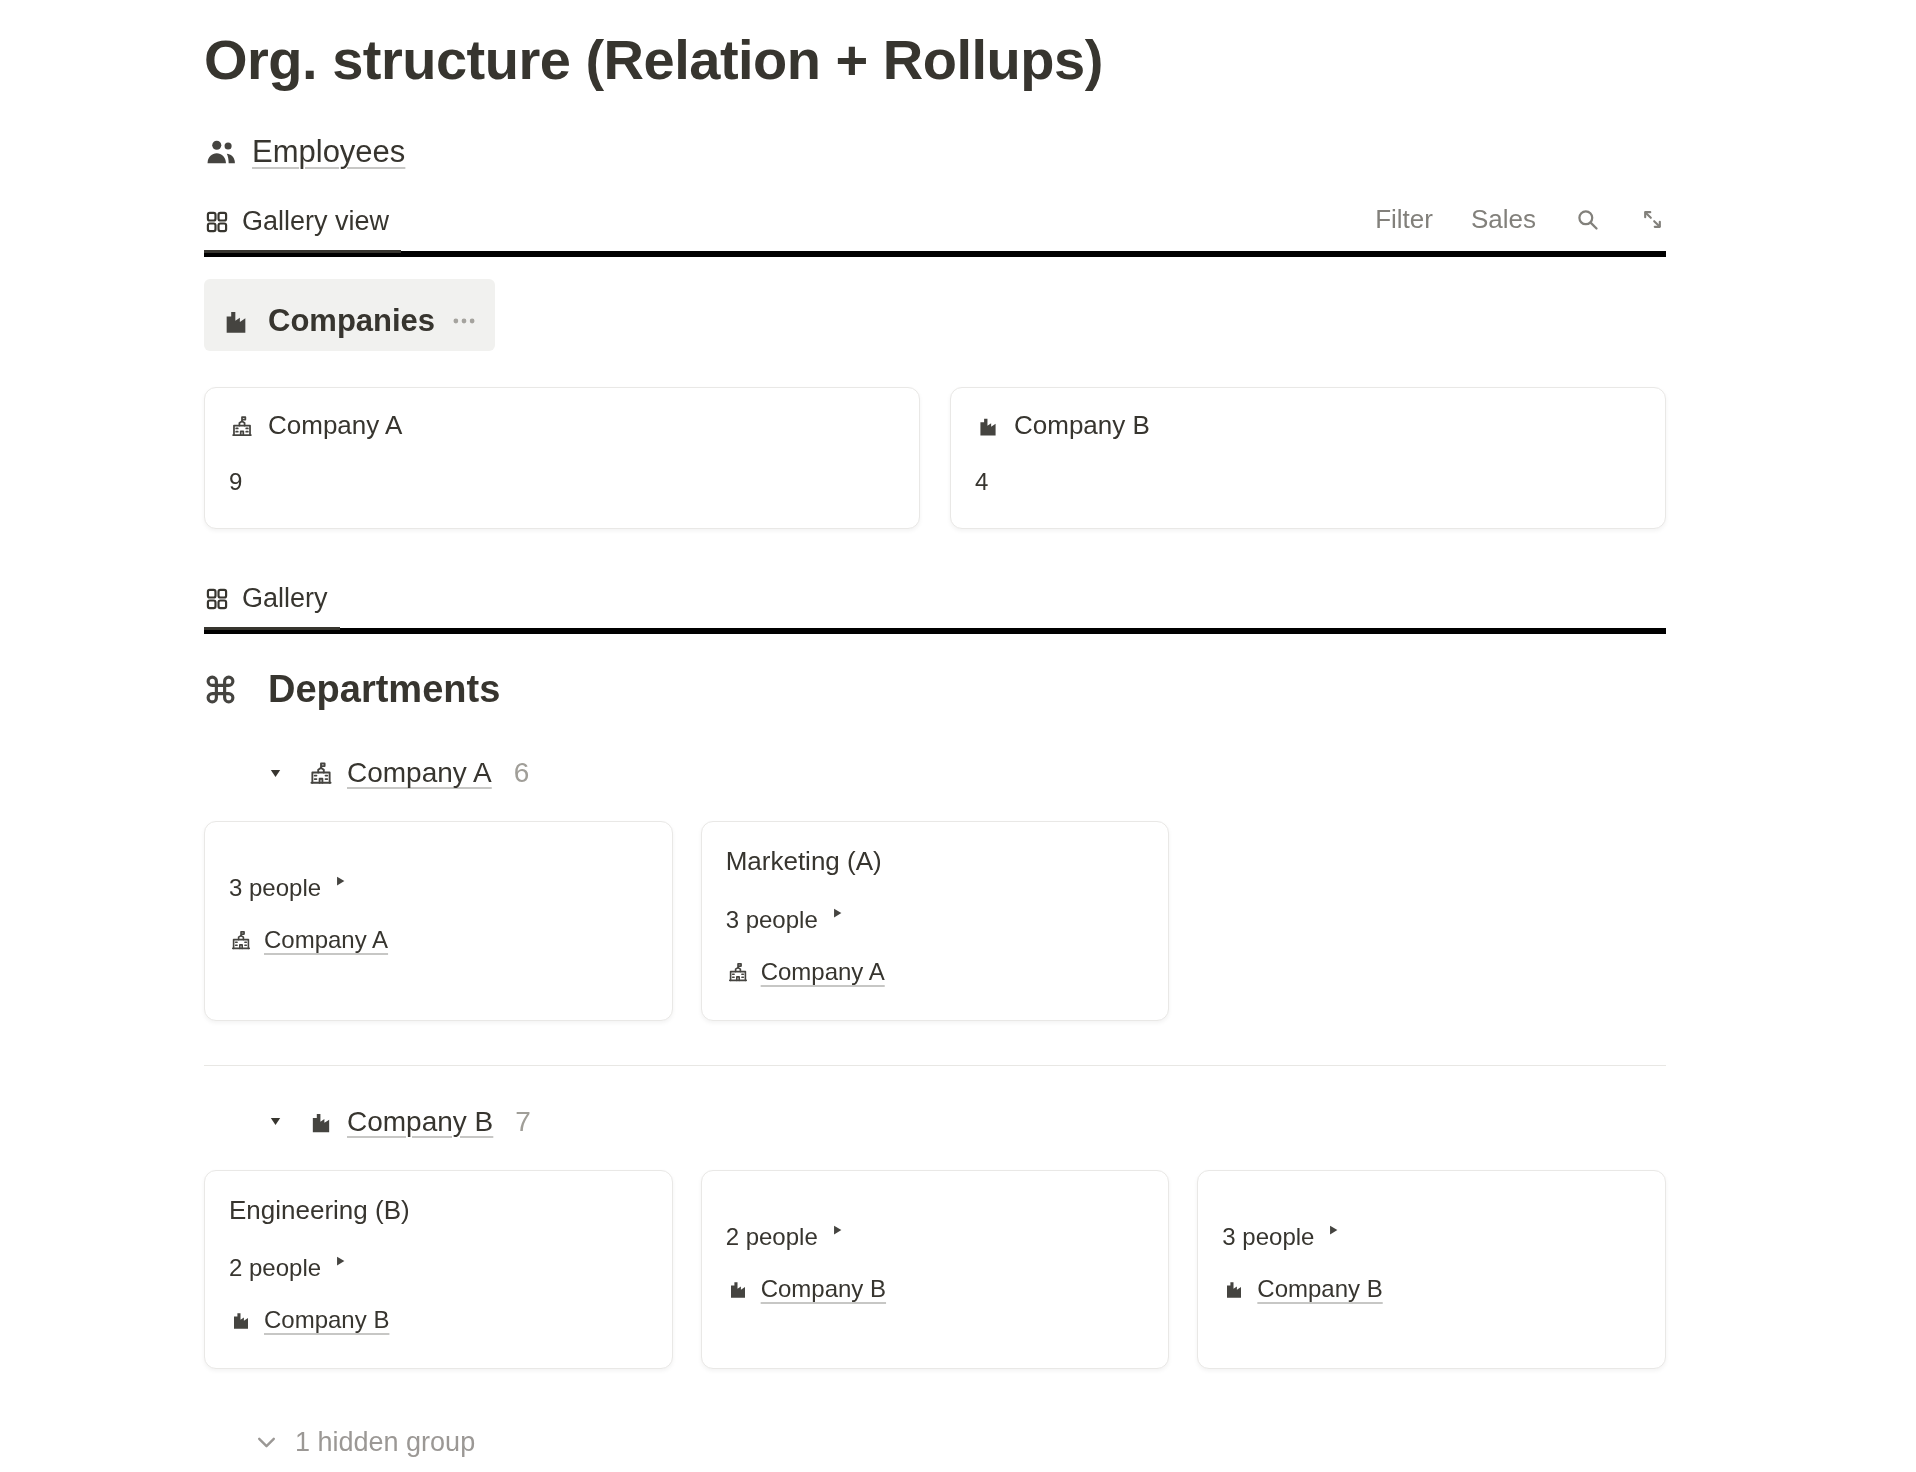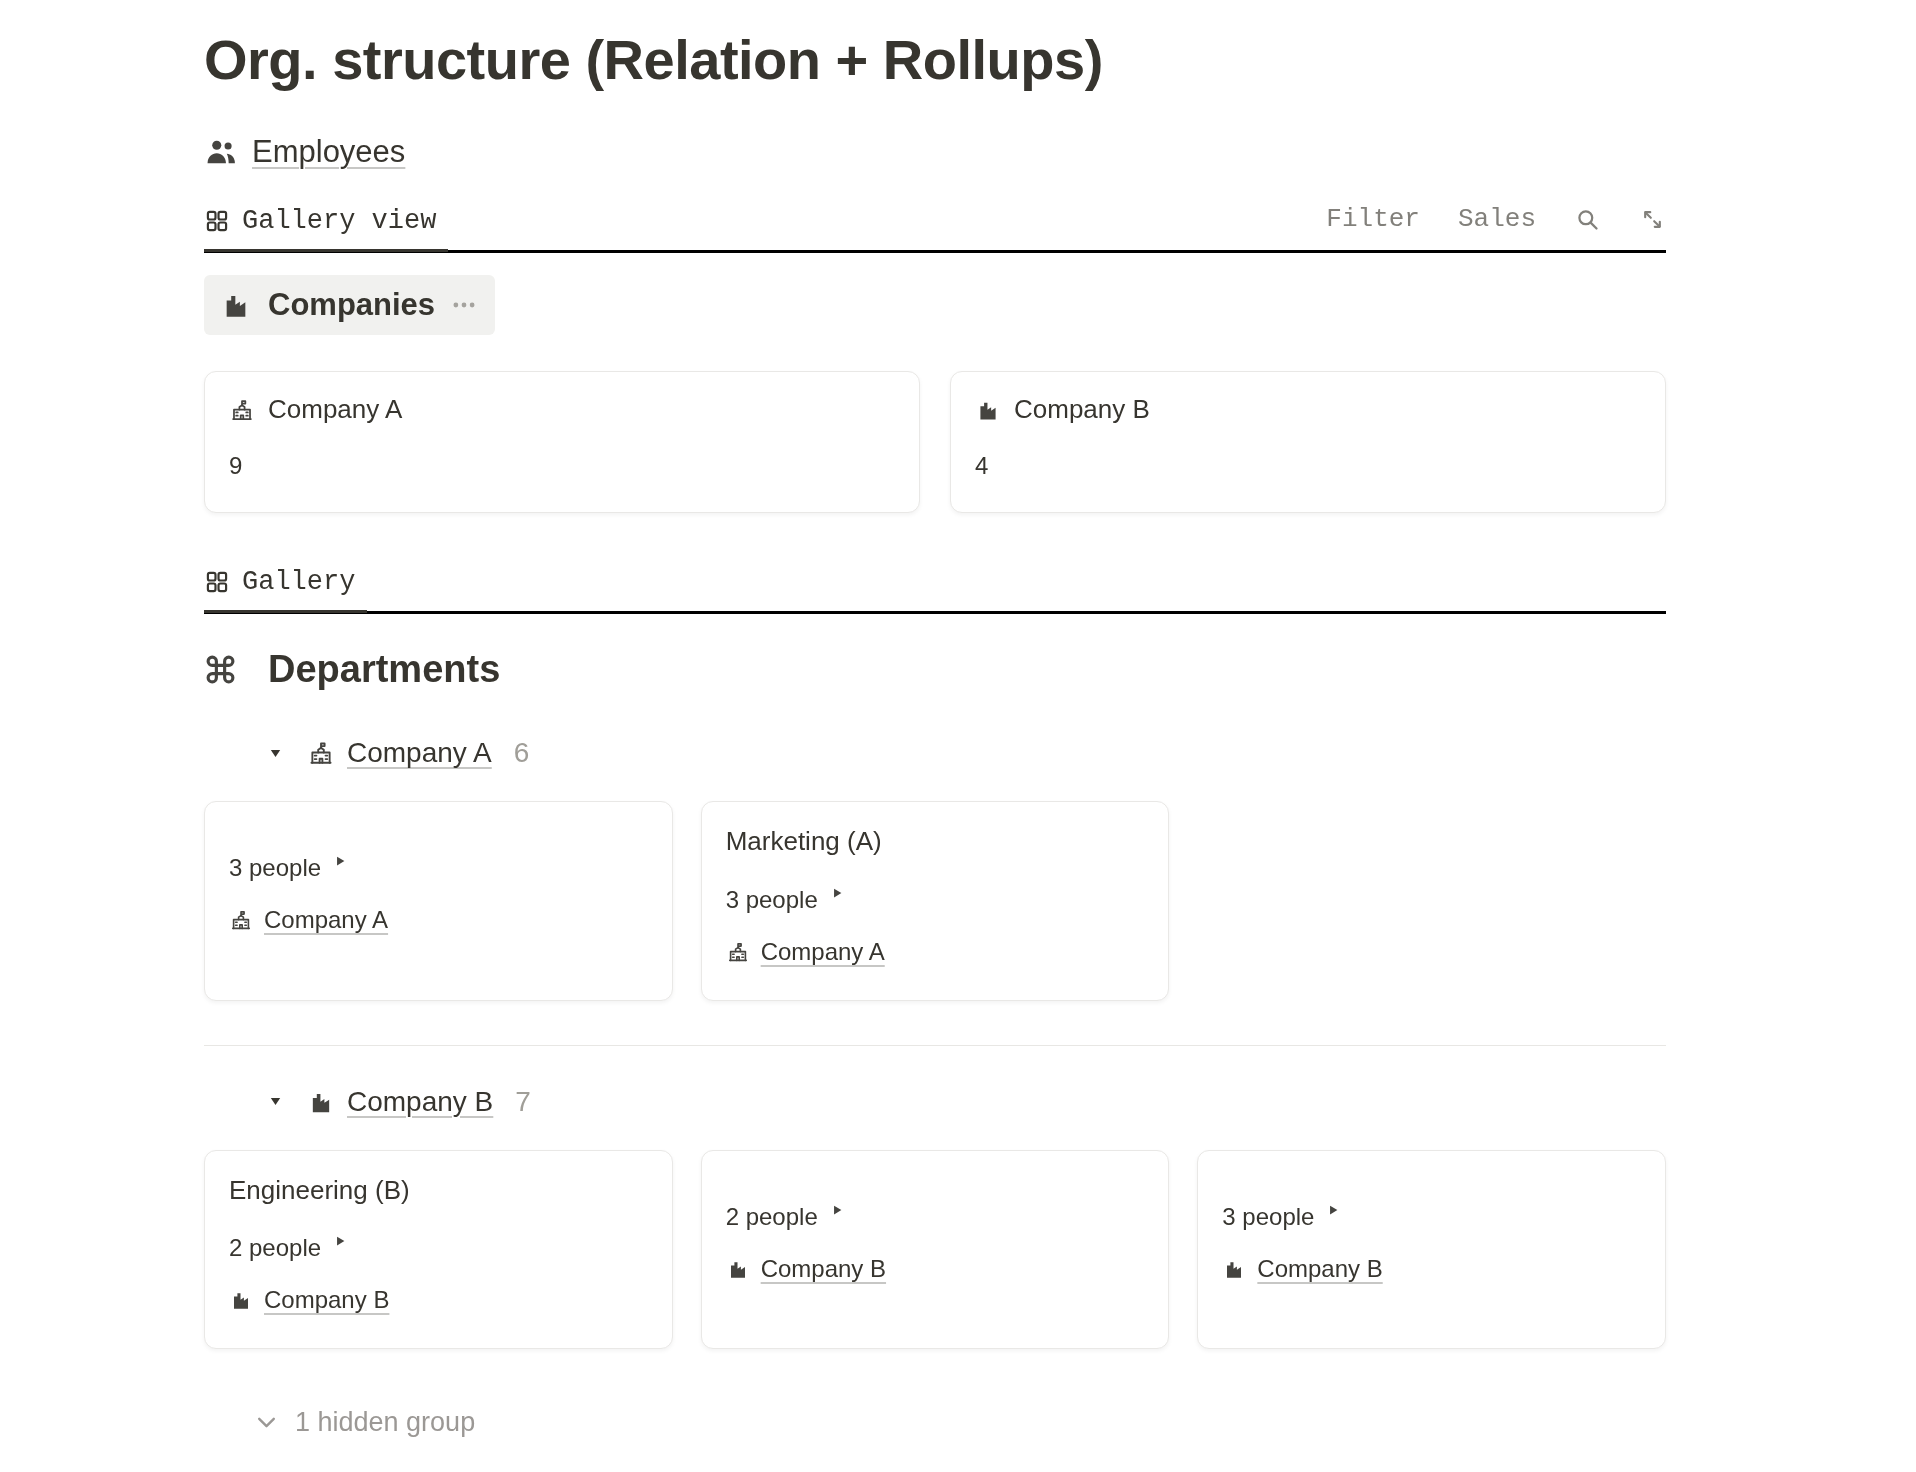--- a/index.html
+++ b/index.html
@@ -12,31 +12,31 @@
 
   h1.title { font-size:56px; line-height:1.22; font-weight:700; letter-spacing:-0.5px; color:#37352f; }
 
   .crumb-row { margin-top:40px; display:flex; align-items:center; gap:14px; }
   .crumb-row .label { font-size:31px; font-weight:500; color:#37352f;
      text-decoration:underline; text-decoration-color:rgba(55,53,47,.28);
      text-decoration-thickness:1.5px; text-underline-offset:5px; cursor:pointer; }
   .icon-dark { color:#454440; }
 
   .tabbar { margin-top:26px; display:flex; align-items:flex-end; justify-content:space-between;
-     border-bottom:3px solid #000000;font-family:Liberation Mono, monospace; }
+     border-bottom:6px solid #000000; }
   .tab { position:relative; display:inline-flex; align-items:center; gap:12px;
      padding:10px 18px 14px 0; font-size:27px; font-weight:500; color:#37352f; cursor:pointer; }
   .tab::after { content:""; position:absolute; left:0; right:6px; bottom:-1.5px; height:3px; background:#37352f; }
   .tab .ic { color:#37352f; }
   .toolbar { display:flex; align-items:center; gap:38px; padding-bottom:16px; color:#82807b; }
   .toolbar .tb-txt { font-size:26px; cursor:pointer; }
   .toolbar .ic { cursor:pointer; }
 
   .chip { margin-top:22px; display:inline-flex; align-items:center; gap:16px;
-     background:#f1f1ef; border-radius:6px; padding:12px 18px 12px 16px; cursor:pointer; }
+     background:#f1f1ef; border-radius:6px; padding:24px 18px 12px 16px; cursor:pointer; }
   .chip .chip-title { font-size:31px; font-weight:700; color:#37352f; }
   .chip .ic.dots { color:#a5a39e; }
 
   .grid2 { margin-top:36px; display:grid; grid-template-columns:1fr 1fr; gap:30px; }
   .grid3 { margin-top:32px; display:grid; grid-template-columns:1fr 1fr 1fr; gap:28px; }
 
   .card { background:#fff; border:1px solid #e9e8e6; border-radius:12px;
      box-shadow:0 2px 4px rgba(15,15,15,.05); padding:22px 24px; cursor:pointer; }
   .card .card-title-row { display:flex; align-items:center; gap:13px; }
   .card .card-title { font-size:26px; font-weight:500; color:#37352f; line-height:1.2; }

